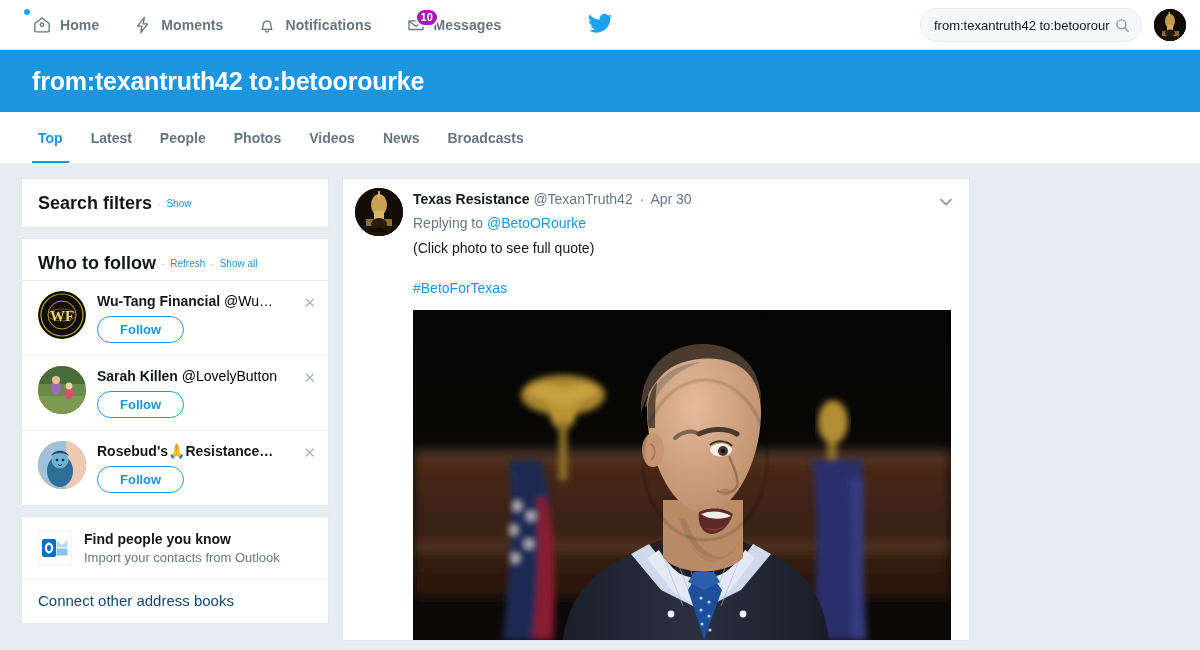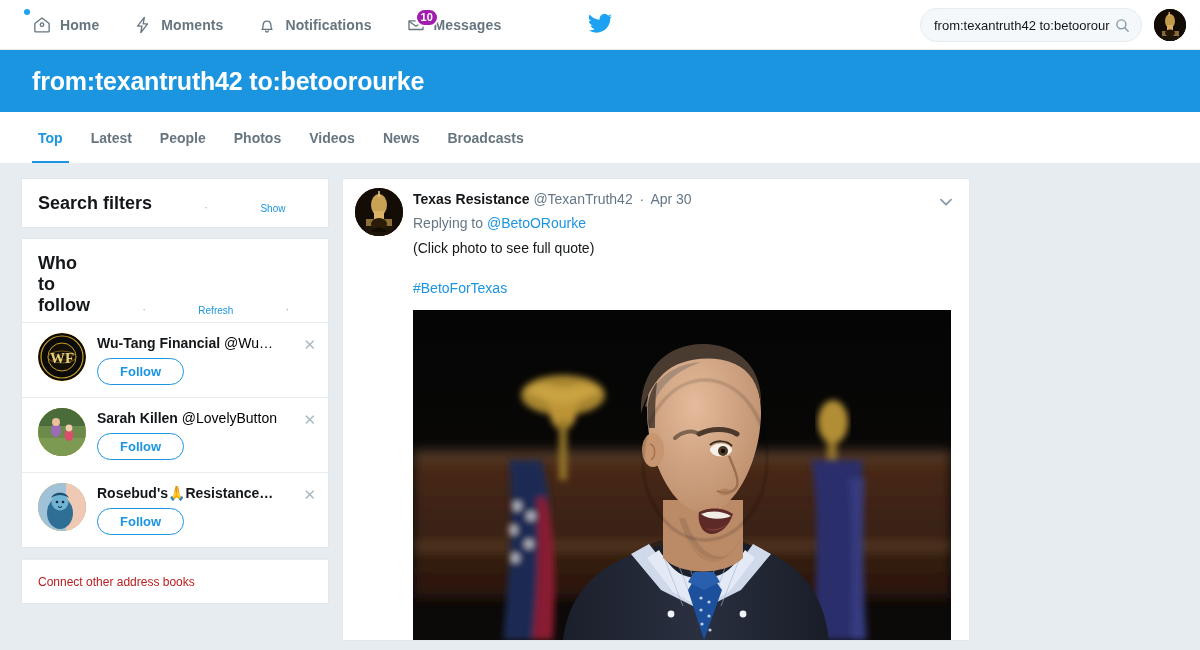--- a/index.html
+++ b/index.html
@@ -118,21 +118,21 @@
   .card {
     background: #fff;
     border: 1px solid #e1e8ed;
     border-radius: 1px;
     margin-bottom: 10px;
   }
 
   .card-head {
     padding: 14px 16px 13px 16px;
     font-size: 18px; font-weight: bold; color: #14171a;
-    display: flex; align-items: flex-end; gap: 47px;
+    display: flex; align-items: center;
   }
   .card-head .sep { color: #aab8c2; font-size: 13px; margin: 0 5px; font-weight: normal; }
   .card-head a {
     color: #1b95e0; font-size: 10px; font-weight: normal;
     text-decoration: none; cursor: pointer;
   }
 
   .wtf-head { padding-bottom: 6px; }
 
   .follow-row {
@@ -175,21 +175,21 @@
   }
   .ol-ico {
     width: 34px; height: 34px; margin-right: 12px; flex-shrink: 0;
   }
   .ol-title { font-size: 14px; font-weight: bold; color: #14171a; }
   .ol-sub { font-size: 13px; color: #657786; margin-top: 3px; }
   .card-foot {
     border-top: 1px solid #e6ecf0;
     padding: 12px 16px 13px 16px;
   }
-  .card-foot a { color: #b91c1c; font-size: 12px; text-decoration: none; cursor: pointer; }
+  .card-foot a { color: #0c4a6e; font-size: 15px; text-decoration: none; cursor: pointer; }
 
   
   .stream { width: 628px; margin-left: 13px; }
   .tweet {
     background: #fff;
     border: 1px solid #e1e8ed;
     padding: 9px 12px 0 12px;
     position: relative;
   }
   .tw-inner { display: flex; }
@@ -398,20 +398,37 @@
             <span>Rosebud's🙏Resistance…</span>
             <span class="handle"></span>
           </div>
           <button class="btn-follow">Follow</button>
         </div>
         <span class="fr-close">✕</span>
       </div>
     </div>
 
     <div class="card">
+      <div class="outlook-row">
+        <span class="ol-ico">
+          <svg viewBox="0 0 34 34" width="34" height="34">
+            <rect width="34" height="34" rx="2" fill="#fff" stroke="#e1e8ed"></rect>
+            <rect x="4" y="8" width="14" height="18" rx="2" fill="#0072c6"></rect>
+            <ellipse cx="11" cy="17" rx="4.2" ry="5.4" fill="#fff"></ellipse>
+            <ellipse cx="11" cy="17" rx="2" ry="3.1" fill="#0072c6"></ellipse>
+            <rect x="18.5" y="9.5" width="11" height="7" fill="#b8d9f2"></rect>
+            <rect x="18.5" y="17.5" width="11" height="7" fill="#8ec2e8"></rect>
+            <path d="M18.5 9.5h11l-5.5 4.3z" fill="#fff"></path>
+          </svg>
+        </span>
+        <div>
+          <div class="ol-title">Find people you know</div>
+          <div class="ol-sub">Import your contacts from Outlook</div>
+        </div>
+      </div>
       <div class="card-foot">
         <a>Connect other address books</a>
       </div>
     </div>
   </div>
 
   <div class="stream">
     <div class="tweet">
 
       <span class="tw-caret">

